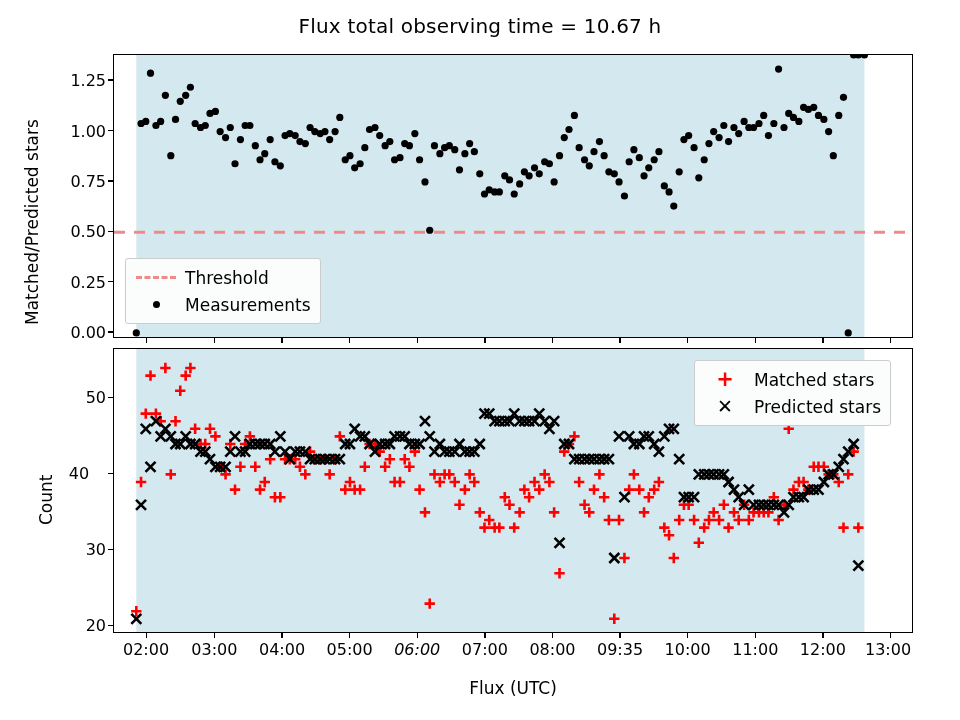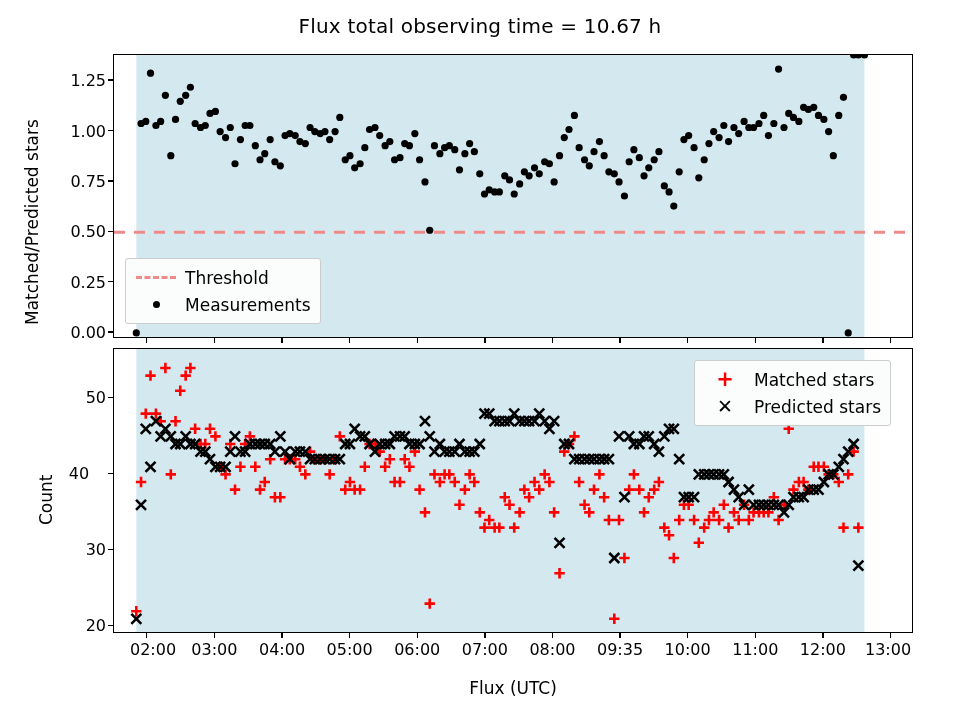--- a/index.html
+++ b/index.html
@@ -650,33 +650,33 @@
       <div class="ytick-label" style="top: 625.4px; left: 52px; position: absolute; width: 54px;">20</div>
       <div class="tickmark" style="left: 108px; top: 624.7px; width: 5px; height: 1.4px;"></div>
       <div class="ytick-label" style="top: 549.4px; left: 52px; position: absolute; width: 54px;">30</div>
       <div class="tickmark" style="left: 108px; top: 548.7px; width: 5px; height: 1.4px;"></div>
       <div class="ytick-label" style="top: 473.4px; left: 52px; position: absolute; width: 54px; text-align: center;">40</div>
       <div class="tickmark" style="left: 108px; top: 472.7px; width: 5px; height: 1.4px;"></div>
       <div class="ytick-label" style="top: 397.4px; left: 52px; position: absolute; width: 54px;">50</div>
       <div class="tickmark" style="left: 108px; top: 396.7px; width: 5px; height: 1.4px;"></div>
     </div>
   <div id="xticks-bottom">
-      <div class="xtick-label" style="left: 153px;">02:00</div>
+      <div class="xtick-label" style="left: 146px;">02:00</div>
       <div class="tickmark" style="left: 146.104px; top: 633px; width: 1.4px; height: 5px;"></div>
       <div class="tickmark" style="left: 146.104px; top: 338px; width: 1.4px; height: 5px;"></div>
       <div class="xtick-label" style="left: 214.411px;">03:00</div>
       <div class="tickmark" style="left: 213.711px; top: 633px; width: 1.4px; height: 5px;"></div>
       <div class="tickmark" style="left: 213.711px; top: 338px; width: 1.4px; height: 5px;"></div>
       <div class="xtick-label" style="left: 282.019px;">04:00</div>
       <div class="tickmark" style="left: 281.319px; top: 633px; width: 1.4px; height: 5px;"></div>
       <div class="tickmark" style="left: 281.319px; top: 338px; width: 1.4px; height: 5px;"></div>
       <div class="xtick-label" style="left: 349.626px;">05:00</div>
       <div class="tickmark" style="left: 348.926px; top: 633px; width: 1.4px; height: 5px;"></div>
       <div class="tickmark" style="left: 348.926px; top: 338px; width: 1.4px; height: 5px;"></div>
-      <div class="xtick-label" style="left: 417.234px;">06:00</div>
+      <div class="xtick-label" style="left: 417.234px; font-style: italic;">06:00</div>
       <div class="tickmark" style="left: 416.534px; top: 633px; width: 1.4px; height: 5px;"></div>
       <div class="tickmark" style="left: 416.534px; top: 338px; width: 1.4px; height: 5px;"></div>
       <div class="xtick-label" style="left: 484.841px;">07:00</div>
       <div class="tickmark" style="left: 484.141px; top: 633px; width: 1.4px; height: 5px;"></div>
       <div class="tickmark" style="left: 484.141px; top: 338px; width: 1.4px; height: 5px;"></div>
       <div class="xtick-label" style="left: 552.449px;">08:00</div>
       <div class="tickmark" style="left: 551.749px; top: 633px; width: 1.4px; height: 5px;"></div>
       <div class="tickmark" style="left: 551.749px; top: 338px; width: 1.4px; height: 5px;"></div>
       <div class="xtick-label" style="left: 620.057px;">09:35</div>
       <div class="tickmark" style="left: 619.357px; top: 633px; width: 1.4px; height: 5px;"></div>

